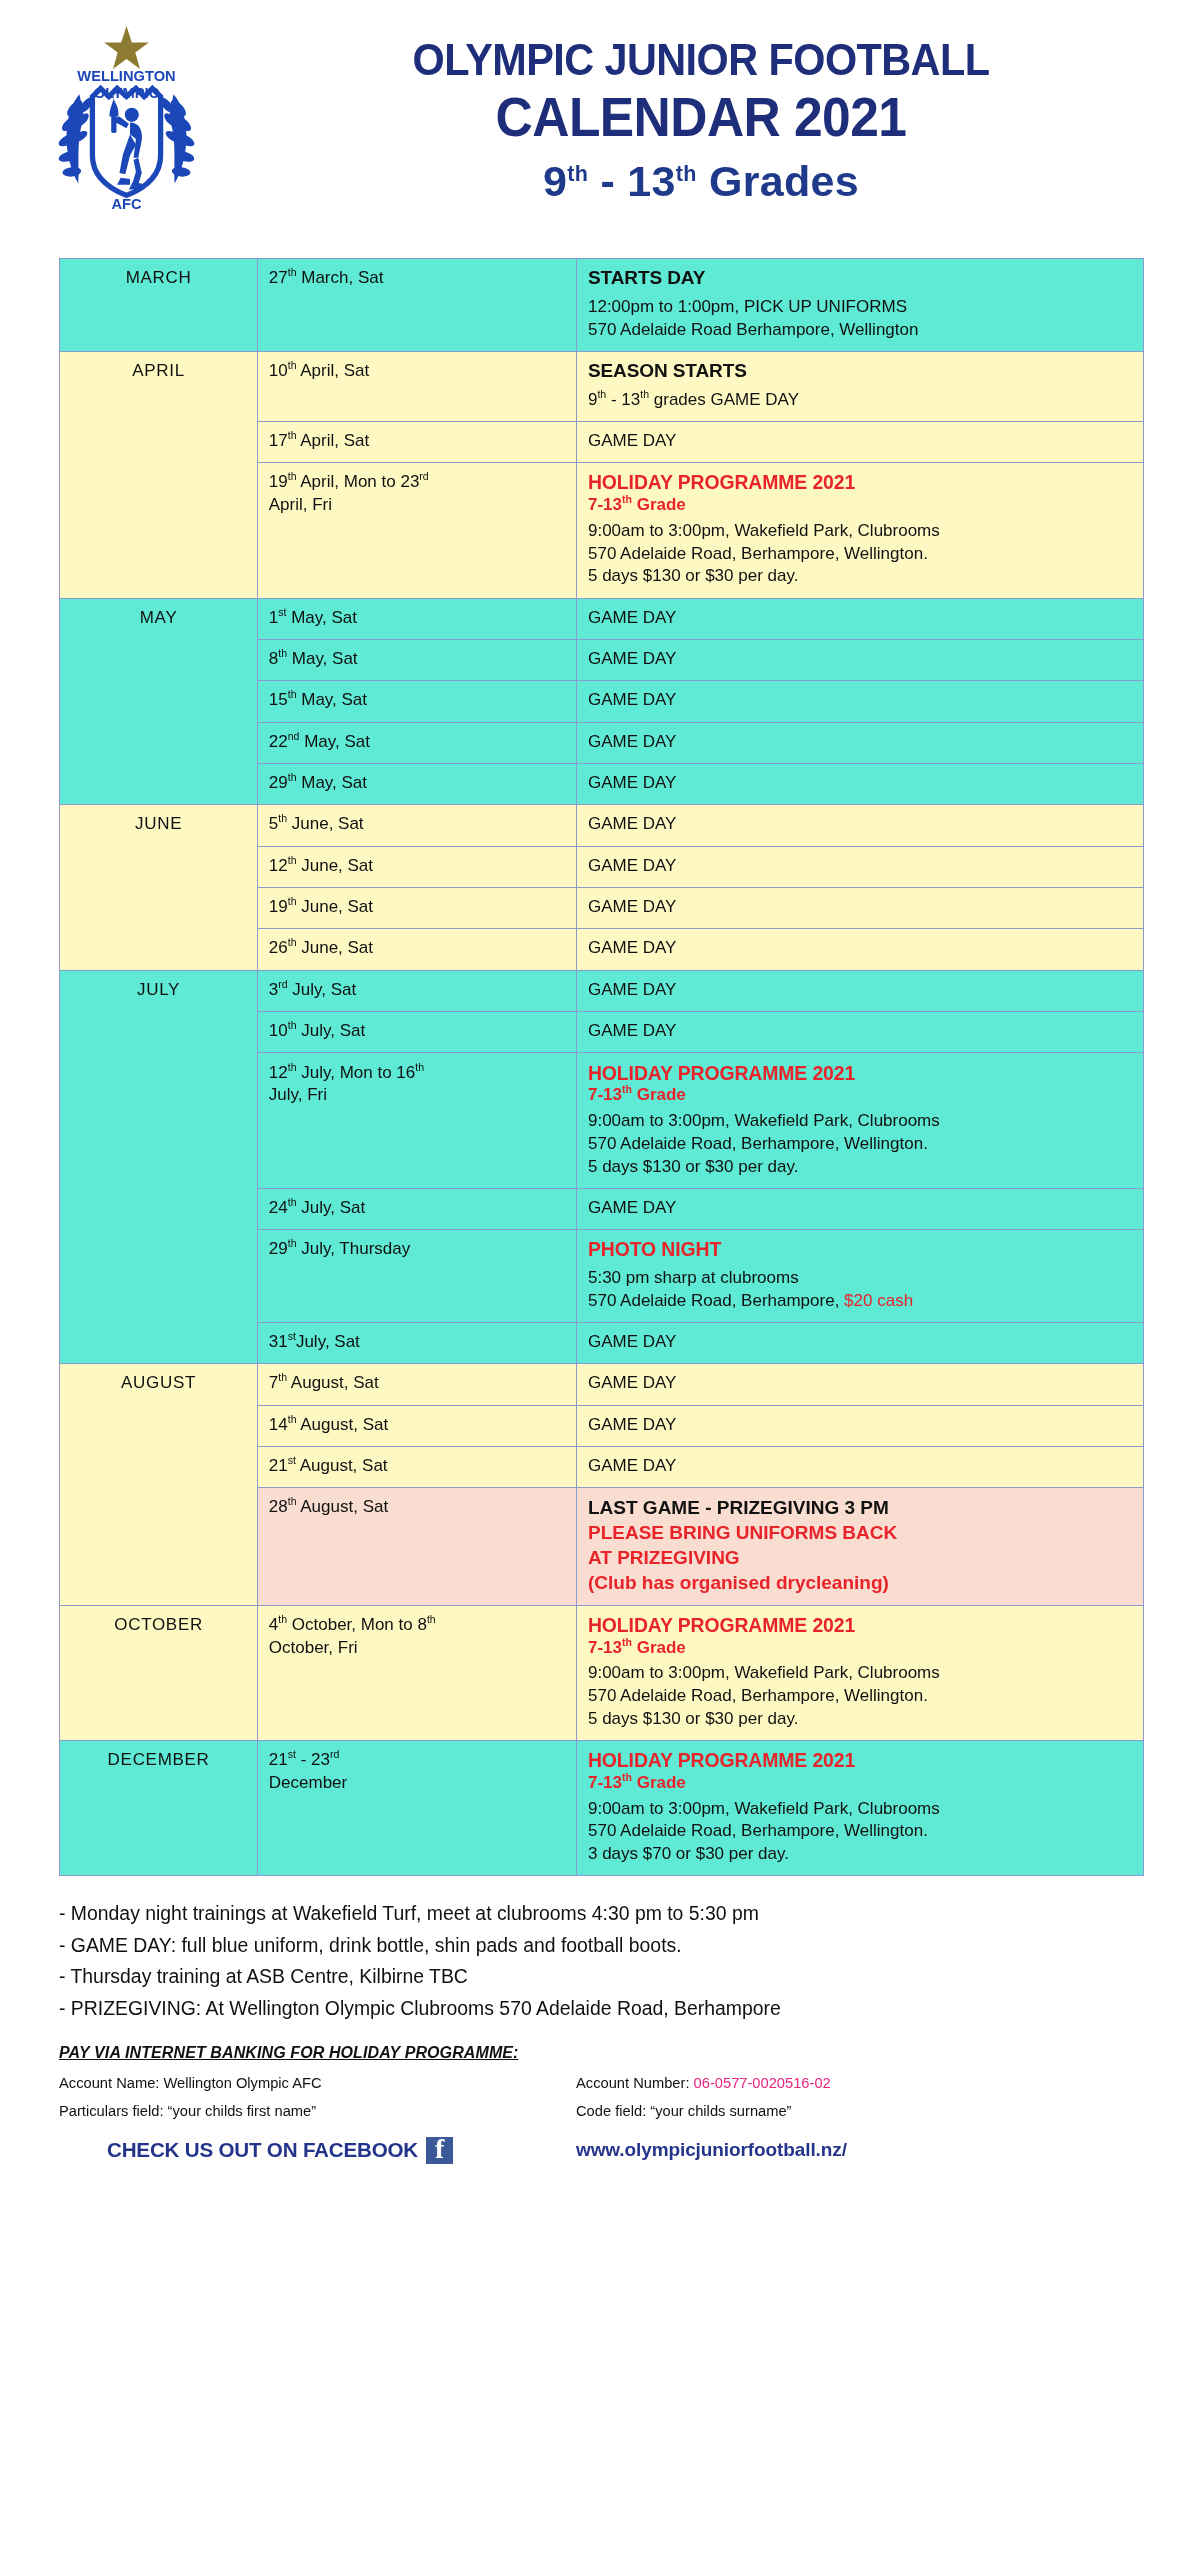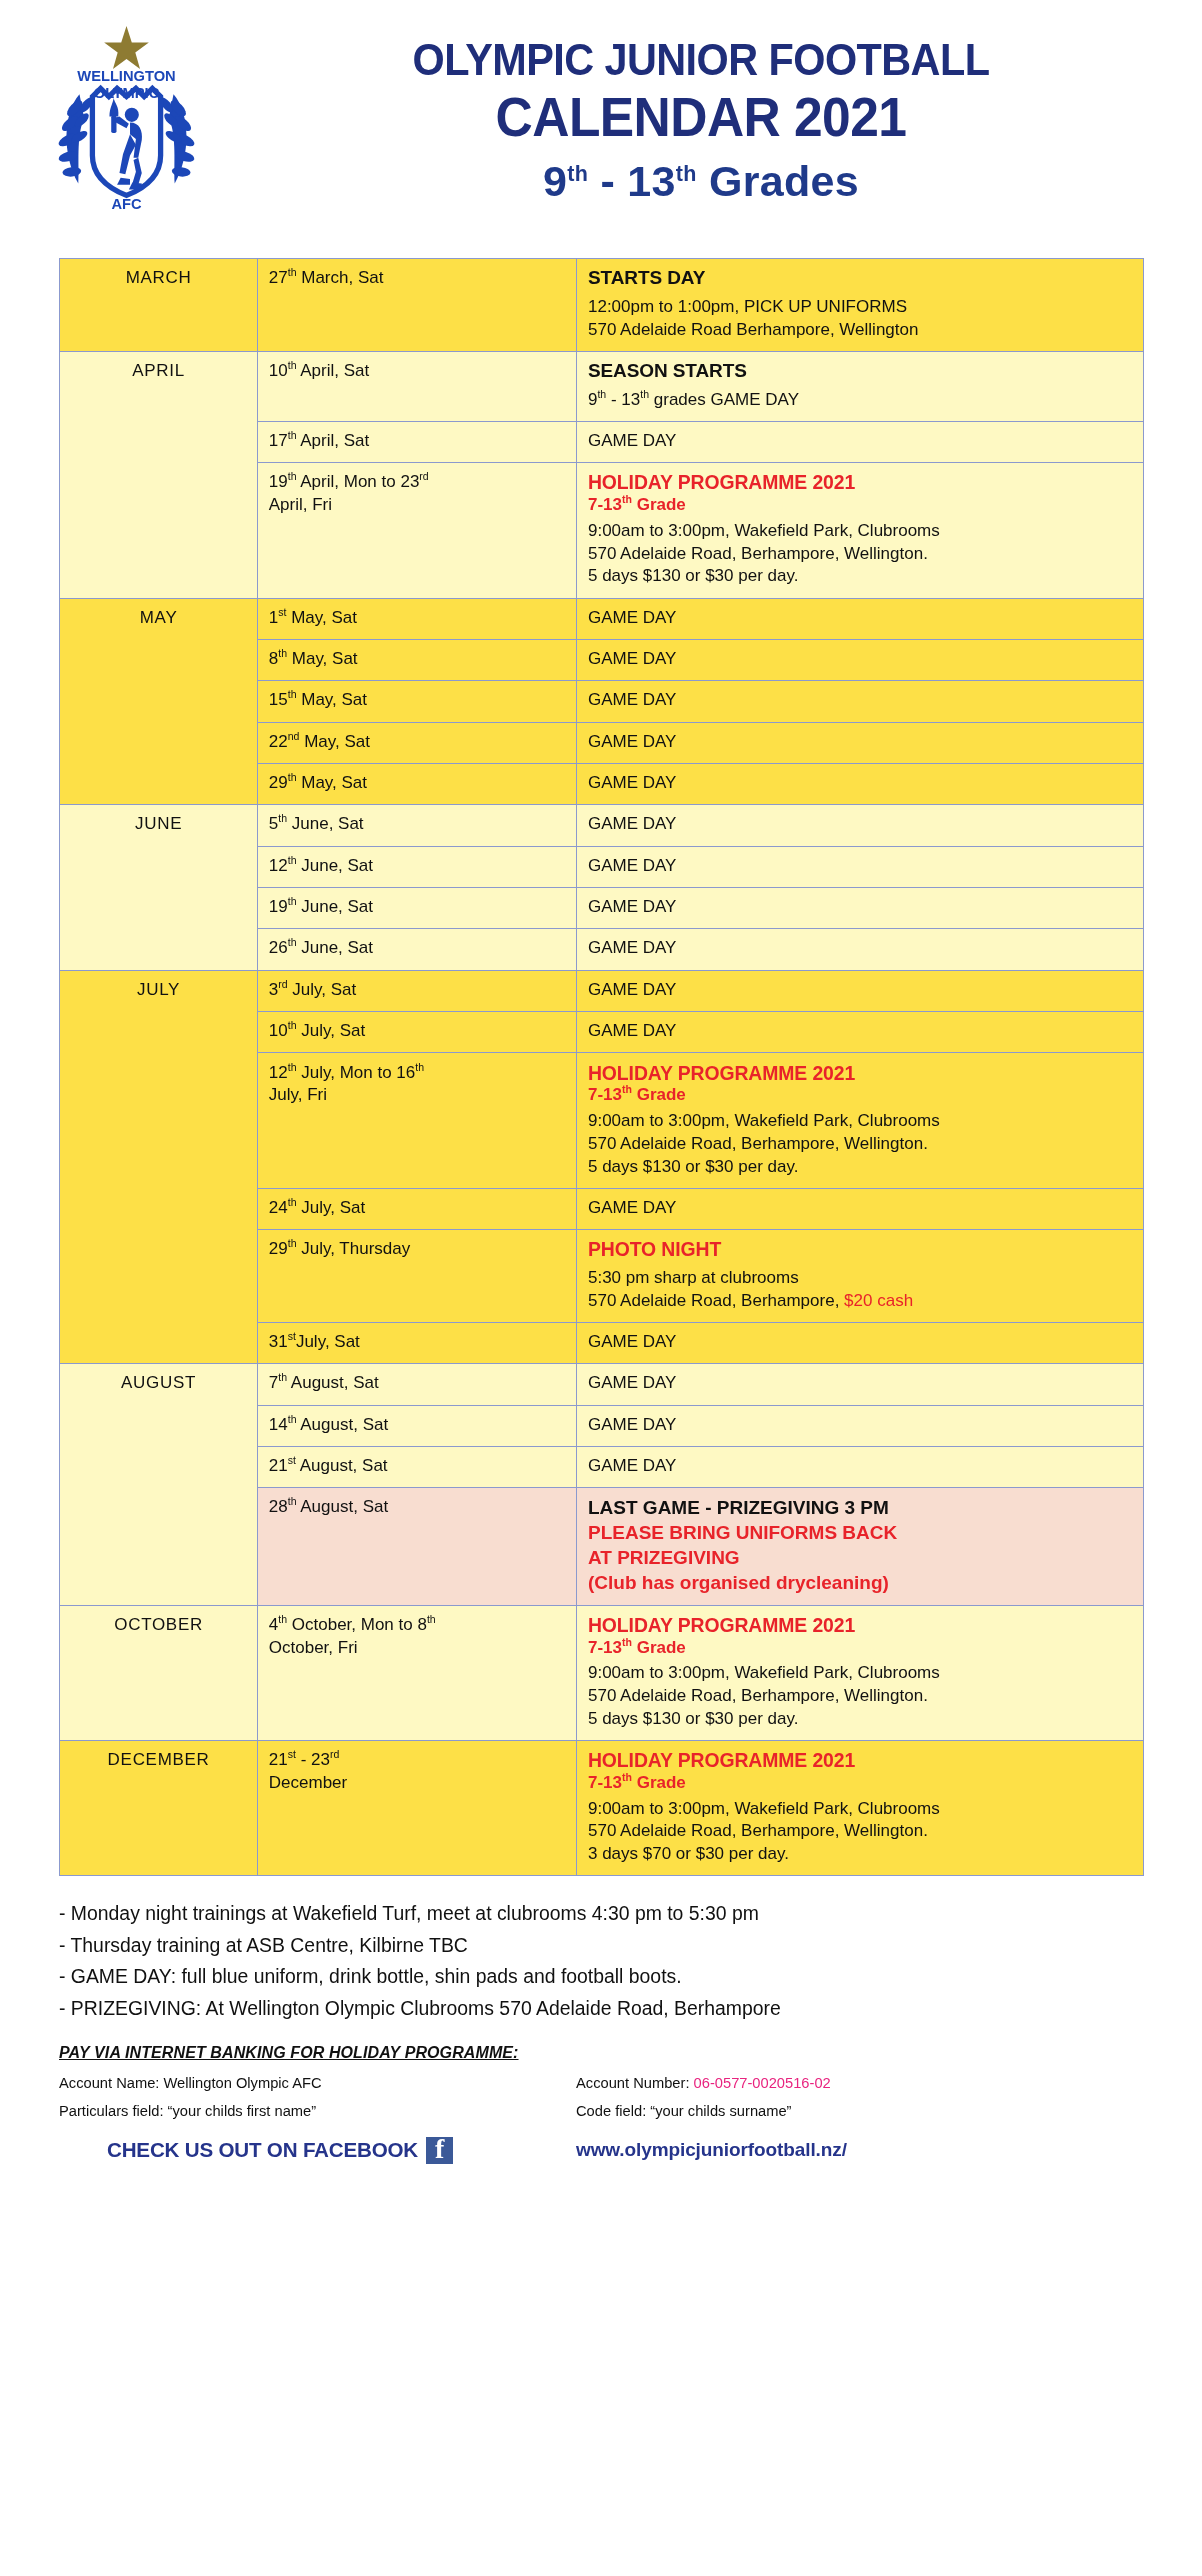--- a/index.html
+++ b/index.html
@@ -105,21 +105,21 @@
     font-weight: 500;
     padding: 4.7px 2.3px;
   }
   td.date {
     width: 297px;
     font-size: 17.6px;
   }
   td.detail { }
 
   
-  tr.shade td { background: #fde047; }
+  tr.shade td { background: #5eead4; }
   tr.plain td { background: #fef9c3; }
   td.pink { background: #F8DDD0 !important; }
 
   sup { font-size: 0.62em; vertical-align: super; line-height: 0; }
   .red { color: #E8232A; }
   .line { display: block; }
   .gap { display: block; height: 5.9px; }
 
   .hp-title {
     display: block;
@@ -487,22 +487,22 @@
             <span class="line">570 Adelaide Road, Berhampore, Wellington.</span>
             <span class="line">3 days $70 or $30 per day.</span>
           </td>
         </tr>
       </tbody>
   </table>
 </div>
 
 <div class="notes">
   <span class="n">- Monday night trainings at Wakefield Turf, meet at clubrooms 4:30 pm to 5:30 pm</span>
+  <span class="n">- GAME DAY: full blue uniform, drink bottle, shin pads and football boots.</span>
   <span class="n">- Thursday training at ASB Centre, Kilbirne TBC</span>
-  <span class="n">- GAME DAY: full blue uniform, drink bottle, shin pads and football boots.</span>
   <span class="n">- PRIZEGIVING: At Wellington Olympic Clubrooms 570 Adelaide Road, Berhampore</span>
 </div>
 
 <div class="bank">
   <div class="bank-head">PAY VIA INTERNET BANKING FOR HOLIDAY PROGRAMME:</div>
   <div class="bank-grid">
     <div>Account Name: Wellington Olympic AFC</div>
     <div><span>Account Number: </span><span class="acct-num">06-0577-0020516-02</span></div>
     <div>Particulars field: “your childs first name”</div>
     <div>Code field: “your childs surname”</div>

